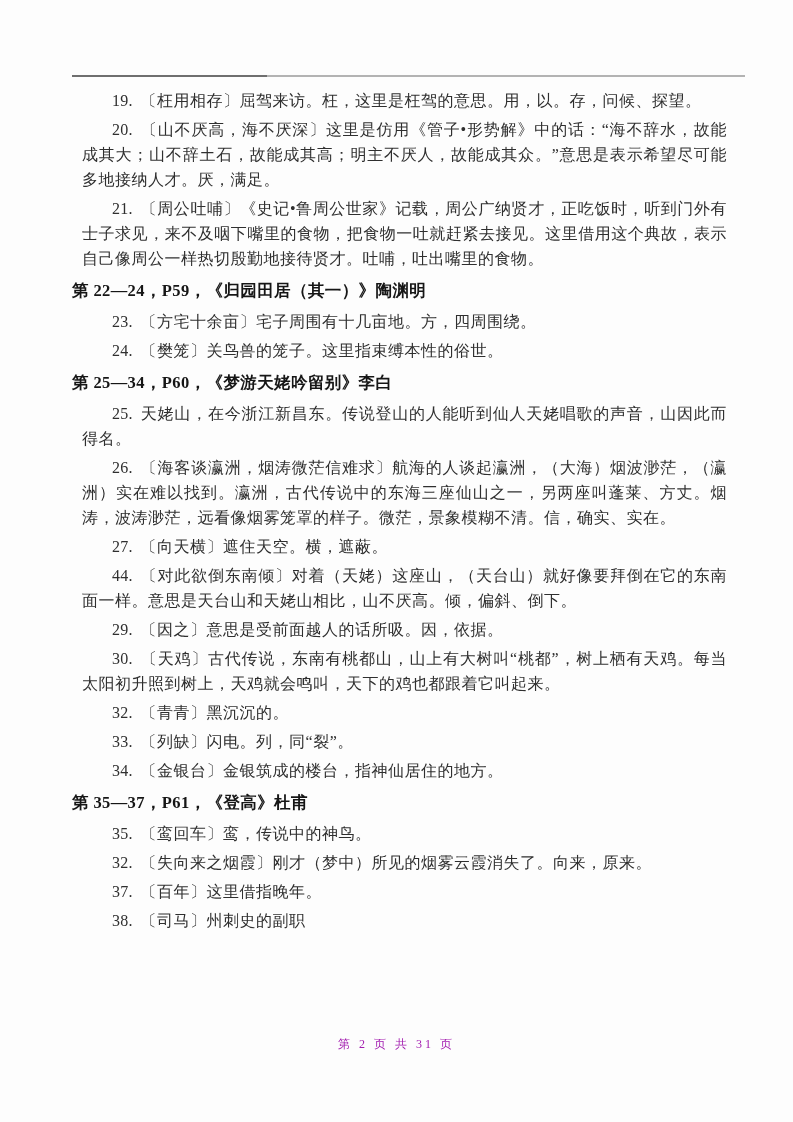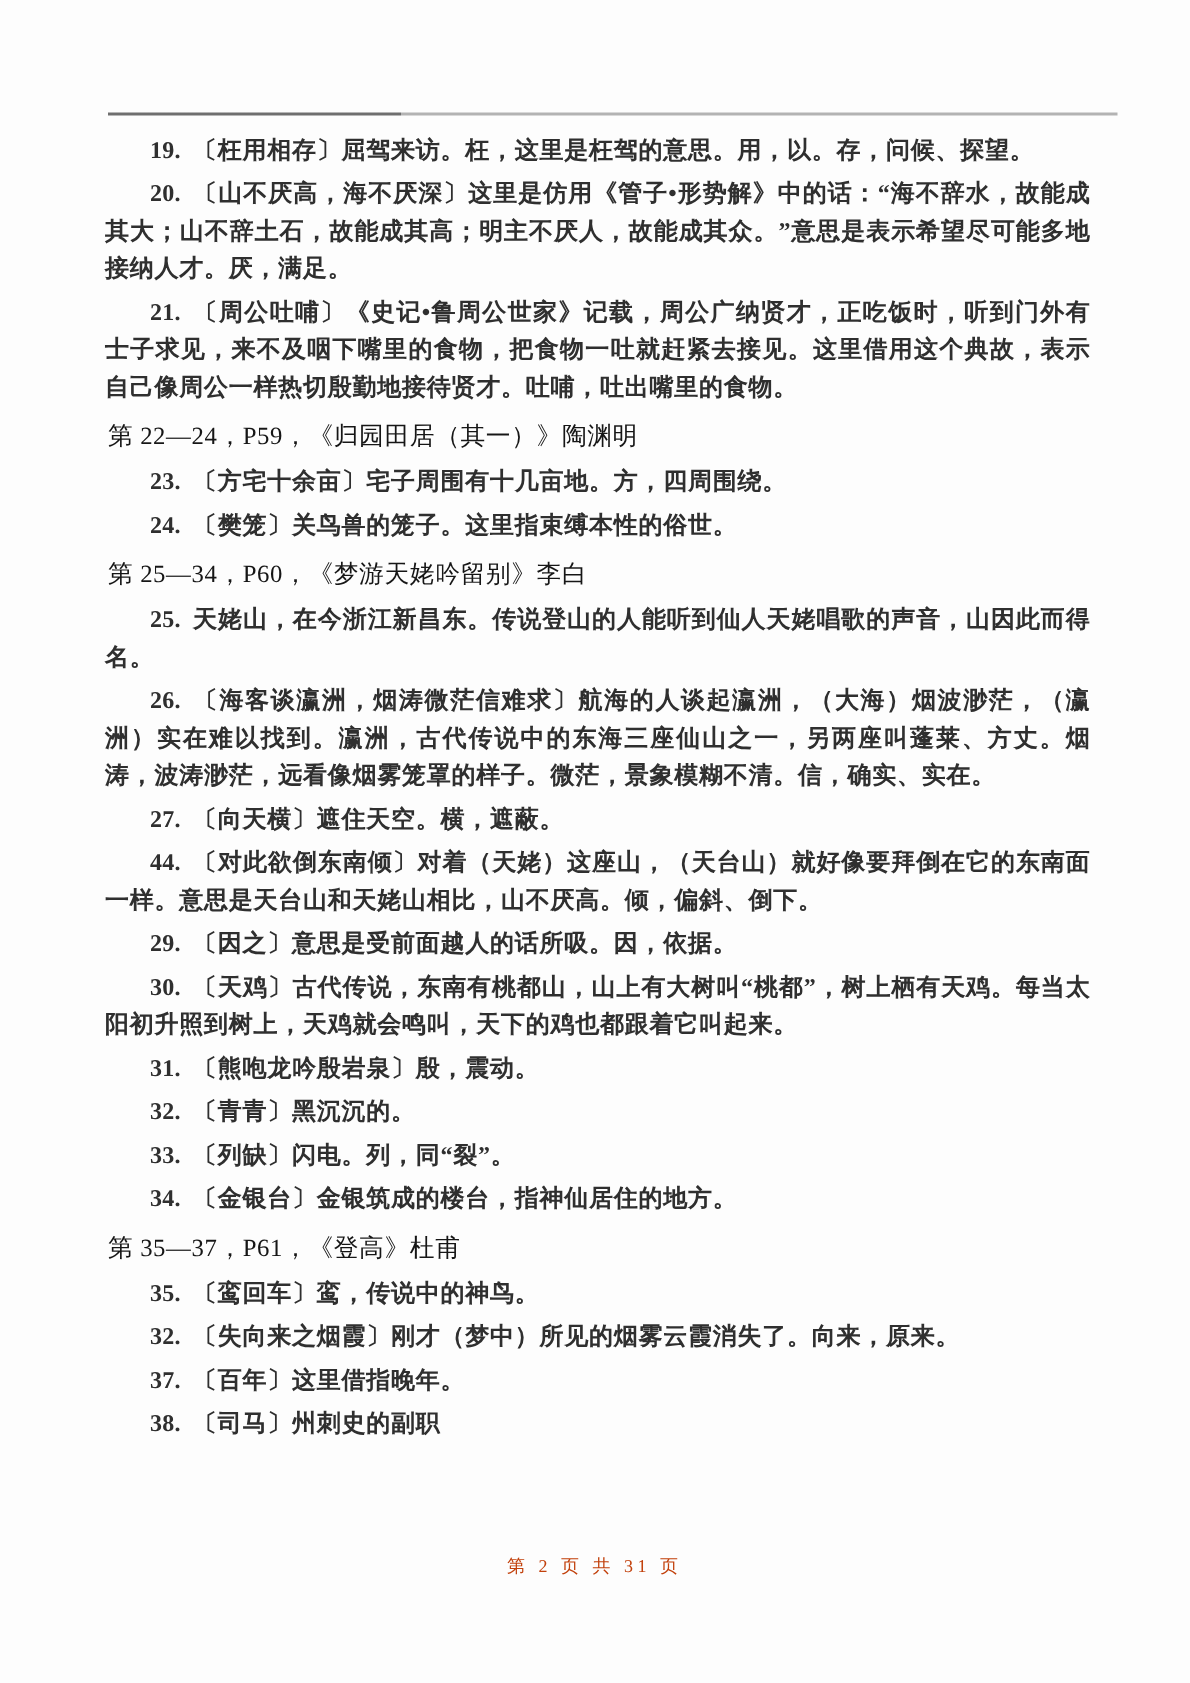--- a/index.html
+++ b/index.html
@@ -16,30 +16,30 @@
     position:absolute;top:75px;left:72px;width:673px;height:2px;
     background:linear-gradient(to right,
       var(--rule-left,#6f6f6f) 0%, var(--rule-left,#6f6f6f) 29%,
       var(--rule-right,#b3b3b3) 29%, var(--rule-right,#b3b3b3) 100%);
   }
   .content{
     position:absolute;top:88px;left:66px;width:661px;
     font-size:16px;line-height:25px;letter-spacing:0.5px;
     text-align:justify;text-justify:inter-character;
   }
-  .item{margin:0 0 4px 4px;text-indent:30px;font-weight:bold;}
+  .item{margin:0 0 4px 16px;text-indent:30px;}
   .item .num{margin-right:8px;letter-spacing:0.2px;}
   .section{
-    font-weight:normal;color:#161616;
+    font-weight:bold;color:#161616;
     font-size:16.5px;line-height:26px;
     margin:7px 0 5px 0;text-indent:6px;letter-spacing:0.4px;
   }
   .footer{
     position:absolute;top:1036px;left:0;width:100%;
-    text-align:center;font-size:12px;letter-spacing:3px;color:#c2410c;
+    text-align:center;font-size:12px;letter-spacing:3px;color:#a21caf;
   }
 </style>
 </head>
 <body style="color: rgb(47, 47, 47);">
 
 <div class="page">
   <div class="header-rule"></div>
   <main class="content" id="content">
       <p class="item"><span class="num">19.</span><span>〔枉用相存〕屈驾来访。枉，这里是枉驾的意思。用，以。存，问候、探望。</span></p>
       <p class="item"><span class="num">20.</span><span>〔山不厌高，海不厌深〕这里是仿用《管子•形势解》中的话：“海不辞水，故能成其大；山不辞土石，故能成其高；明主不厌人，故能成其众。”意思是表示希望尽可能多地接纳人才。厌，满足。</span></p>
@@ -47,21 +47,20 @@
       <h2 class="section">第 22—24，P59，《归园田居（其一）》陶渊明</h2>
       <p class="item"><span class="num">23.</span><span>〔方宅十余亩〕宅子周围有十几亩地。方，四周围绕。</span></p>
       <p class="item"><span class="num">24.</span><span>〔樊笼〕关鸟兽的笼子。这里指束缚本性的俗世。</span></p>
       <h2 class="section">第 25—34，P60，《梦游天姥吟留别》李白</h2>
       <p class="item"><span class="num">25.</span><span>天姥山，在今浙江新昌东。传说登山的人能听到仙人天姥唱歌的声音，山因此而得名。</span></p>
       <p class="item"><span class="num">26.</span><span>〔海客谈瀛洲，烟涛微茫信难求〕航海的人谈起瀛洲，（大海）烟波渺茫，（瀛洲）实在难以找到。瀛洲，古代传说中的东海三座仙山之一，另两座叫蓬莱、方丈。烟涛，波涛渺茫，远看像烟雾笼罩的样子。微茫，景象模糊不清。信，确实、实在。</span></p>
       <p class="item"><span class="num">27.</span><span>〔向天横〕遮住天空。横，遮蔽。</span></p>
       <p class="item"><span class="num">44.</span><span>〔对此欲倒东南倾〕对着（天姥）这座山，（天台山）就好像要拜倒在它的东南面一样。意思是天台山和天姥山相比，山不厌高。倾，偏斜、倒下。</span></p>
       <p class="item"><span class="num">29.</span><span>〔因之〕意思是受前面越人的话所吸。因，依据。</span></p>
       <p class="item"><span class="num">30.</span><span>〔天鸡〕古代传说，东南有桃都山，山上有大树叫“桃都”，树上栖有天鸡。每当太阳初升照到树上，天鸡就会鸣叫，天下的鸡也都跟着它叫起来。</span></p>
-      <p class="item"><span class="num">31.</span><span>〔熊咆龙吟殷岩泉〕殷，震动。</span></p>
       <p class="item"><span class="num">32.</span><span>〔青青〕黑沉沉的。</span></p>
       <p class="item"><span class="num">33.</span><span>〔列缺〕闪电。列，同“裂”。</span></p>
       <p class="item"><span class="num">34.</span><span>〔金银台〕金银筑成的楼台，指神仙居住的地方。</span></p>
       <h2 class="section">第 35—37，P61，《登高》杜甫</h2>
       <p class="item"><span class="num">35.</span><span>〔鸾回车〕鸾，传说中的神鸟。</span></p>
       <p class="item"><span class="num">32.</span><span>〔失向来之烟霞〕刚才（梦中）所见的烟雾云霞消失了。向来，原来。</span></p>
       <p class="item"><span class="num">37.</span><span>〔百年〕这里借指晚年。</span></p>
       <p class="item"><span class="num">38.</span><span>〔司马〕州刺史的副职</span></p>
     </main>
   <div class="footer">第 2 页 共 31 页</div>

